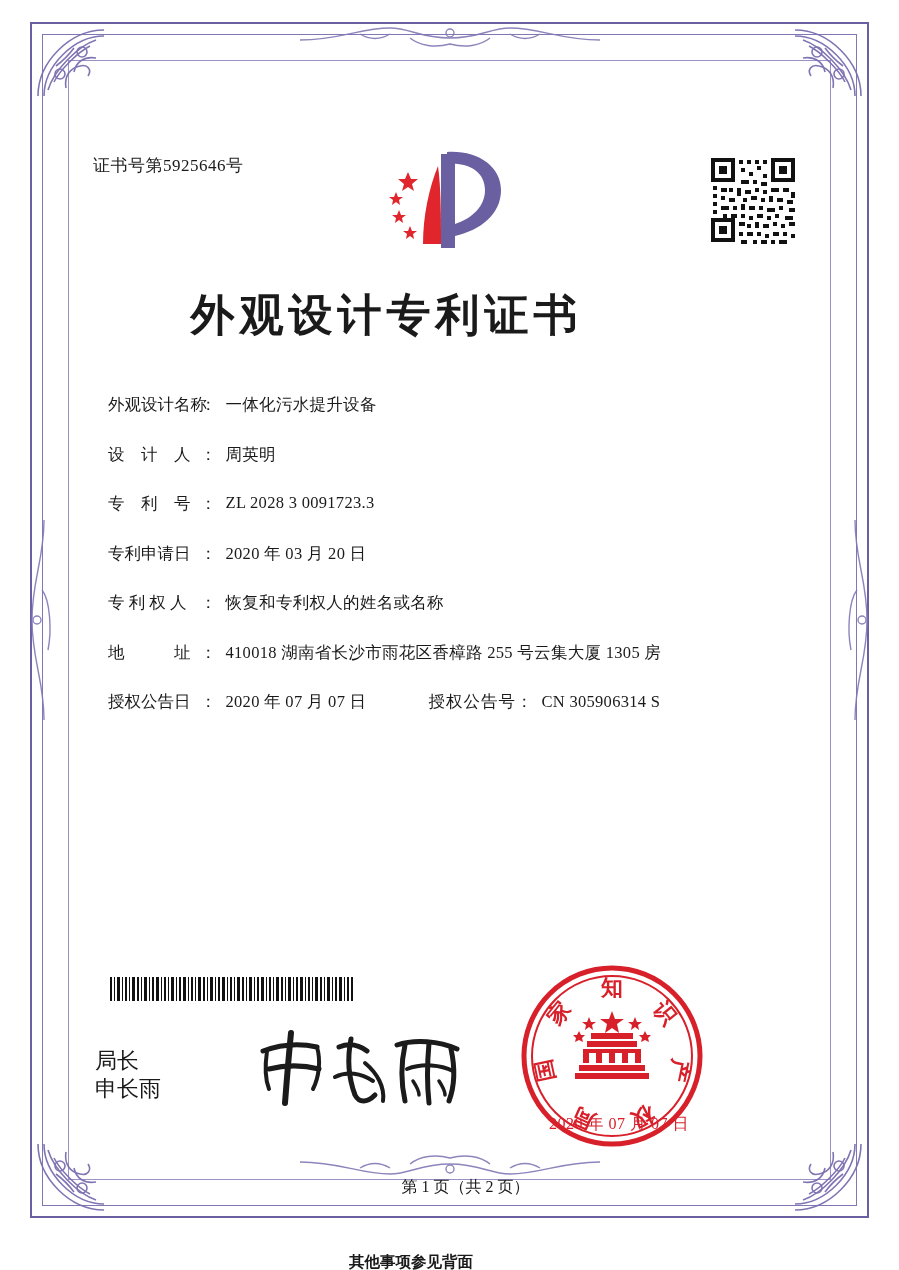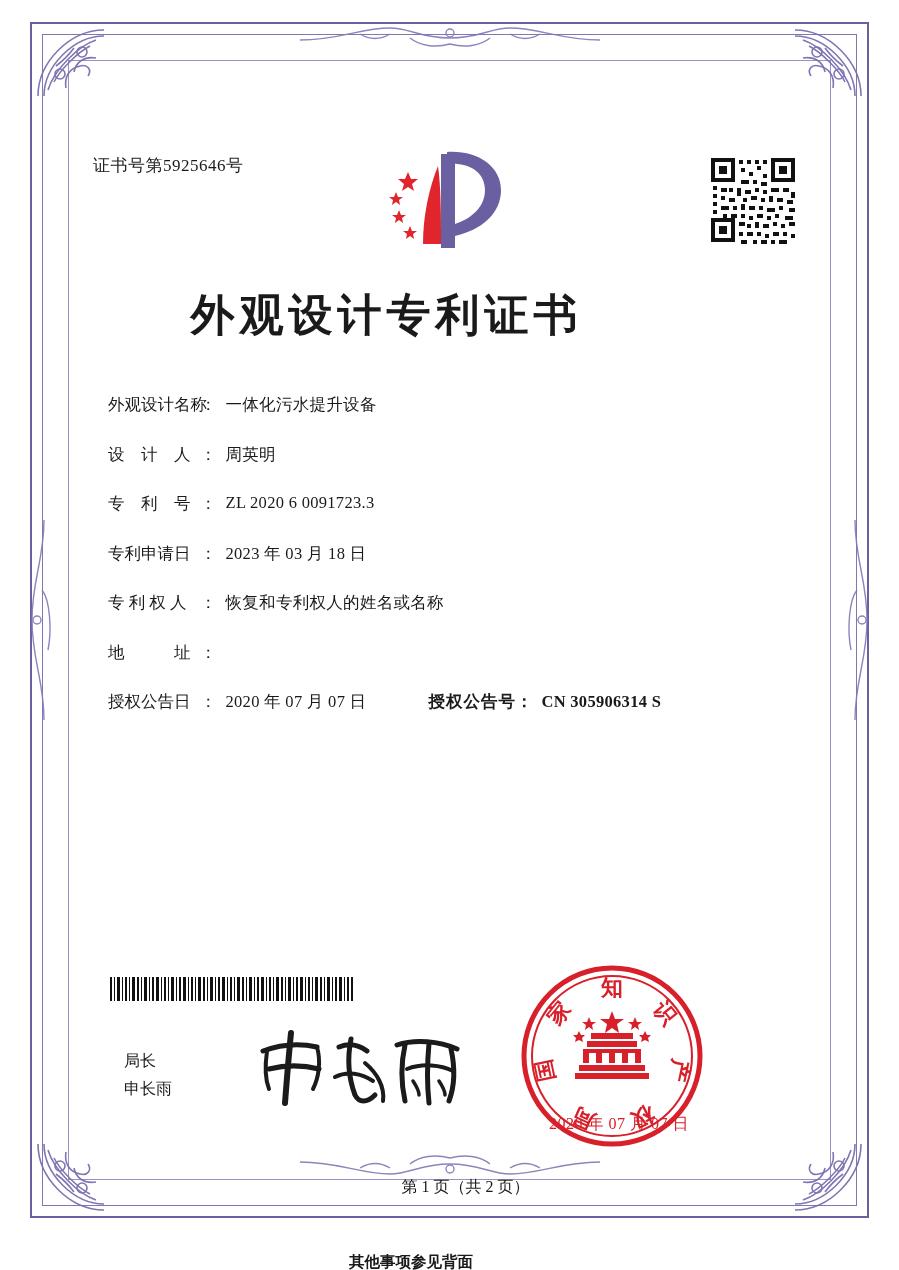--- a/index.html
+++ b/index.html
@@ -120,21 +120,20 @@
   }
   .f-colon { margin-right: 9px; }
   .f-value { letter-spacing: .3px; }
 
   .field-row.pair .f-value { margin-right: 0; }
   .pair-second {
     margin-left: 62px;
     display: flex;
     align-items: baseline;
     white-space: nowrap;
-    font-weight: bold;
   }
   .pair-second .f-label2 { letter-spacing: 1px; }
 
   .paragraphs {
     position: absolute;
     left: 108px; top: 745px;
     width: 686px;
     font-size: 15.5px;
     line-height: 28px;
     text-align: justify;
@@ -147,22 +146,22 @@
   
   .barcode {
     position: absolute;
     left: 110px; top: 963px;
     width: 243px; height: 24px;
   }
   .barcode svg { display: block; }
 
   .signature-block {
     position: absolute;
-    left: 124px; top: 1033px;
-    font-size: 16px;
+    left: 95px; top: 1033px;
+    font-size: 22px;
     line-height: 28px;
   }
   .sig-name { font-weight: normal; }
 
   .handwriting {
     position: absolute;
     left: 255px; top: 1015px;
     width: 215px; height: 85px;
     color: #1b1b1b;
   }
@@ -431,38 +430,39 @@
 
     <div class="field-row">
       <span class="f-label">设　计　人</span>
       <span class="f-colon">：</span>
       <span class="f-value">周英明</span>
     </div>
 
     <div class="field-row">
       <span class="f-label">专　利　号</span>
       <span class="f-colon">：</span>
-      <span class="f-value">ZL 2020 6 0091723.3</span>
+      <span class="f-value">ZL 2028 3 0091723.3</span>
     </div>
 
     <div class="field-row">
       <span class="f-label">专利申请日</span>
       <span class="f-colon">：</span>
-      <span class="f-value">2023 年 03 月 18 日</span>
+      <span class="f-value">2020 年 03 月 20 日</span>
     </div>
 
     <div class="field-row">
       <span class="f-label">专 利 权 人</span>
       <span class="f-colon">：</span>
       <span class="f-value">恢复和专利权人的姓名或名称</span>
     </div>
 
     <div class="field-row">
       <span class="f-label">地　　　址</span>
       <span class="f-colon">：</span>
+      <span class="f-value">410018  湖南省长沙市雨花区香樟路 255 号云集大厦 1305 房</span>
     </div>
 
     <div class="field-row pair">
       <span class="f-label">授权公告日</span>
       <span class="f-colon">：</span>
       <span class="f-value">2020 年 07 月 07 日</span>
       <span class="pair-second">
         <span class="f-label2">授权公告号</span>
         <span class="f-colon">：</span>
         <span class="f-value">CN 305906314 S</span>

